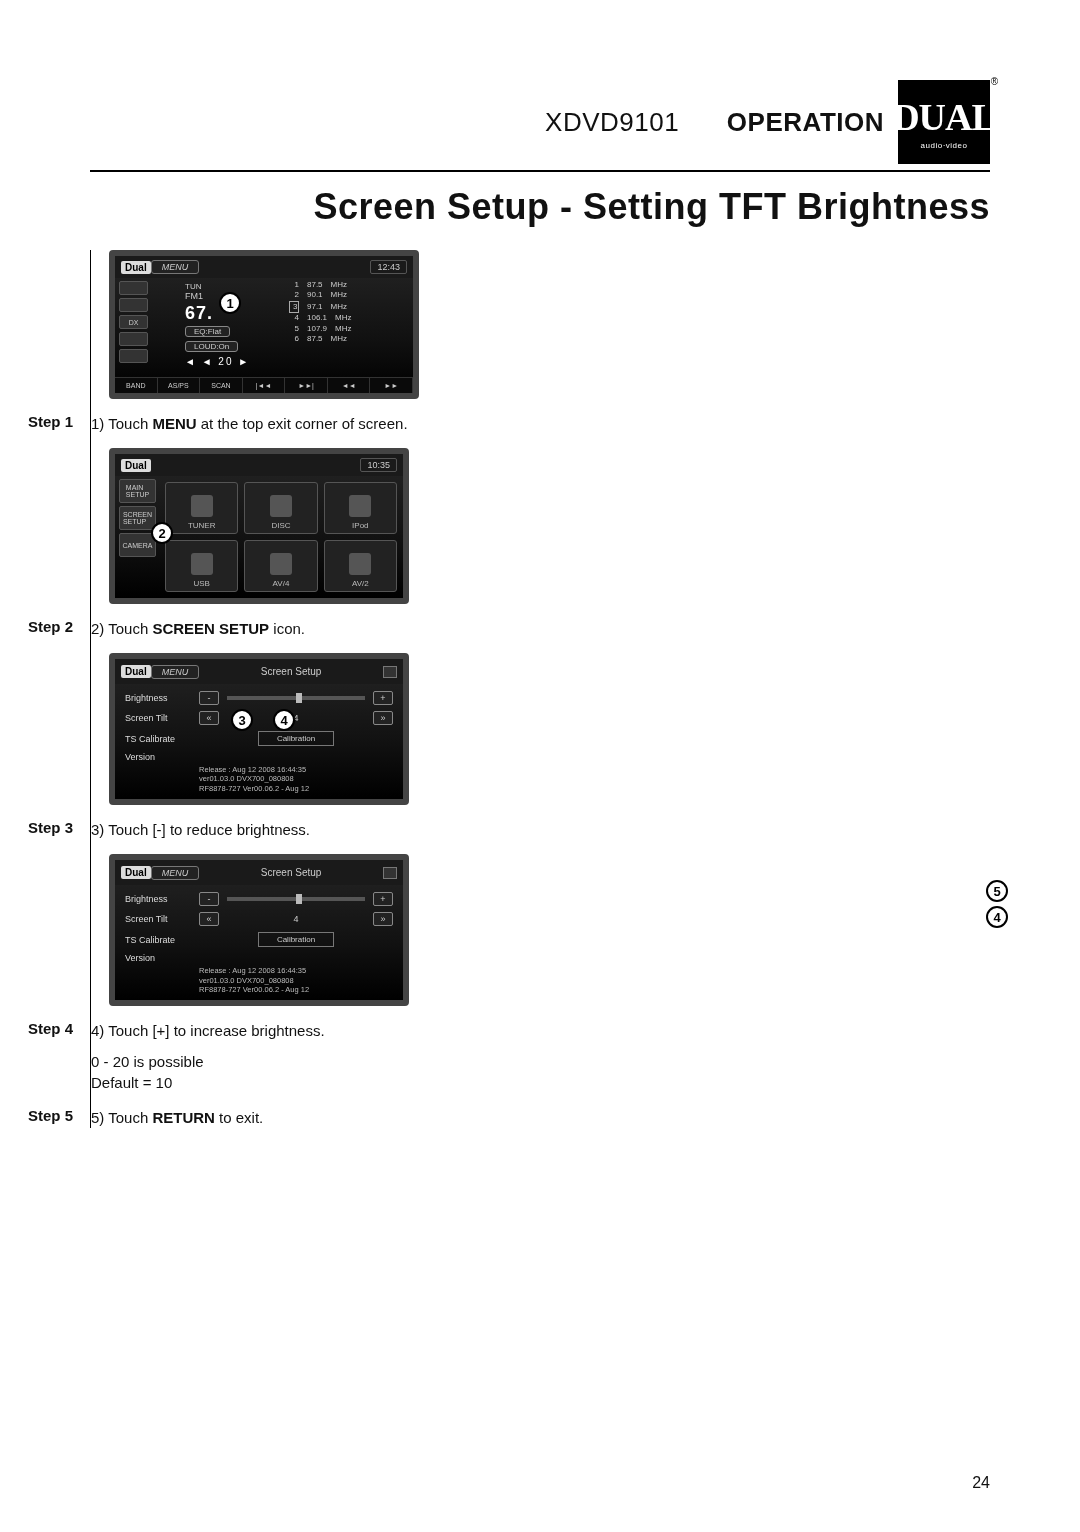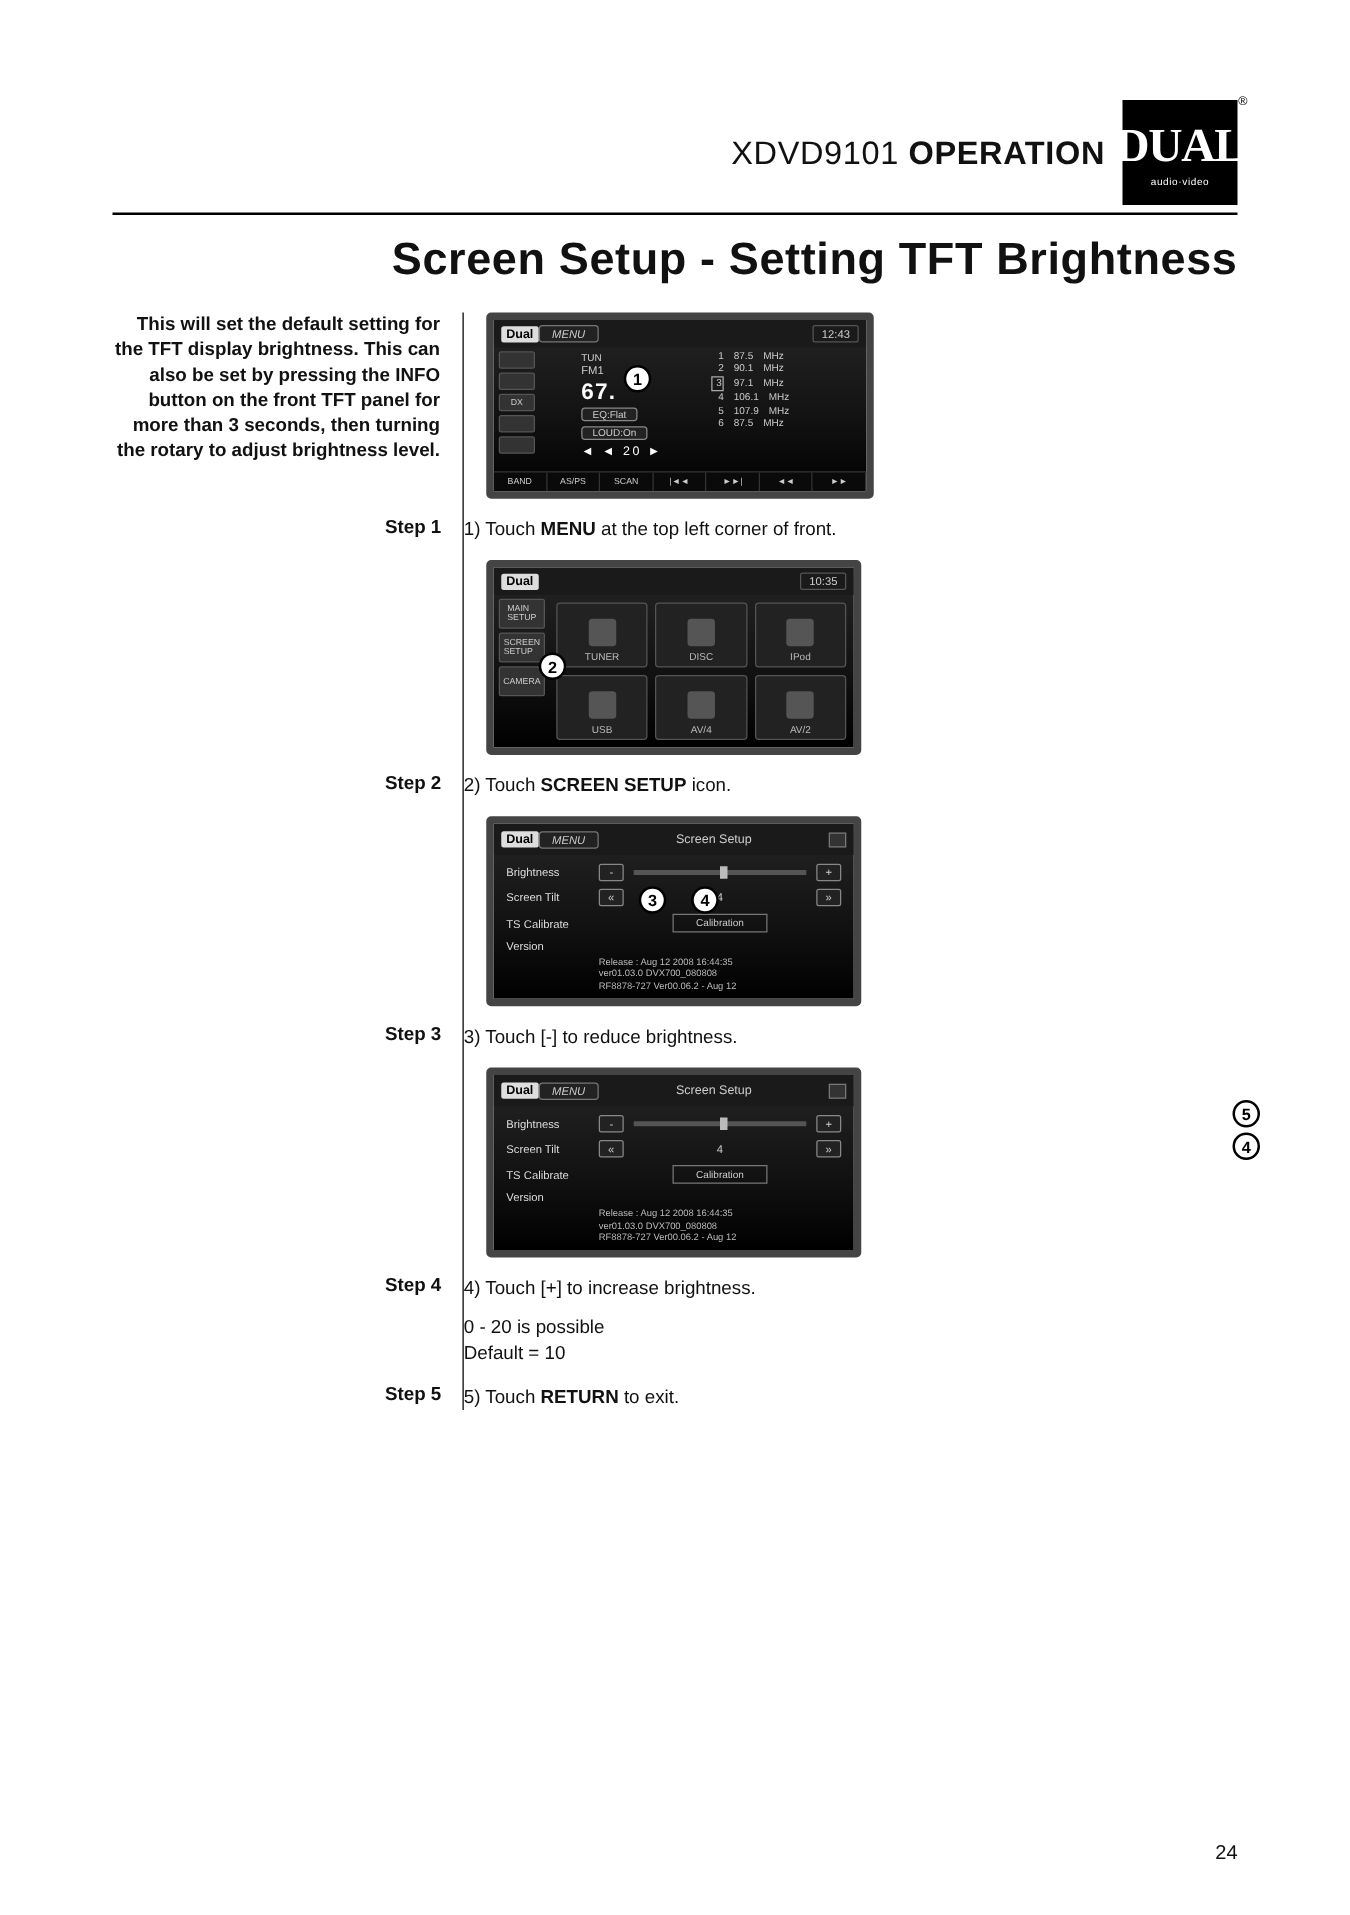--- a/index.html
+++ b/index.html
@@ -13,21 +13,21 @@
     padding: 80px 90px 40px 90px;
   }
   .header-row {
     display: flex;
     align-items: center;
     justify-content: flex-end;
     gap: 14px;
     margin-bottom: 6px;
   }
   .header-title { font-size: 26px; font-weight: 400; letter-spacing: .5px; }
-  .header-title b { font-weight: 700; }
+  .header-title b { font-weight: 700; margin-left: 40px; }
   .dual-logo {
     background: #000; color: #fff; width: 92px; height: 84px;
     display:flex; flex-direction:column; align-items:center; justify-content:center;
     position: relative;
   }
   .dual-logo .dl-main { font-size: 38px; font-weight: 700; font-family: Georgia, serif; letter-spacing:-1px;}
   .dual-logo .dl-sub { font-size: 8px; letter-spacing: .5px; margin-top:2px;}
   .dual-logo .reg { position:absolute; top:-4px; right:-8px; font-size:10px; color:#000;}
   hr.rule { border:0; border-top:2px solid #000; margin: 2px 0 14px 0;}
   h1.section-title { font-size: 36px; font-weight: 700; text-align: right; margin-bottom: 22px; letter-spacing: .5px;}
@@ -110,21 +110,20 @@
     <span class="reg">®</span>
     <span class="dl-main">DUAL</span>
     <span class="dl-sub">audio·video</span>
   </div>
 </div>
 <hr class="rule">
 
 <h1 class="section-title">Screen Setup - Setting TFT Brightness</h1>
 
 <div class="content">
-  <div class="intro-col">This will set the default setting for the TFT display brightness. This can also be set by pressing the INFO button on the front TFT panel for more than 3 seconds, then turning the rotary to adjust brightness level.</div>
 
   <div class="steps-col">
 
     <div class="figure-wrap">
       <div class="screen">
         <div class="sc-top">
           <span class="logo-sm">Dual</span>
           <span class="menu-btn">MENU</span>
           <span style="flex:1"></span>
           <span class="clock">12:43</span>
@@ -189,21 +188,21 @@
           <div class="cb">►►|</div>
           <div class="cb">◄◄</div>
           <div class="cb">►►</div>
         </div>
       </div>
     </div>
 
     <div class="step-block">
       <div class="step-label">Step 1</div>
       <div class="step-text">
-        <span>1) Touch </span><b>MENU</b><span> at the top left corner of front.</span>
+        <span>1) Touch </span><b>MENU</b><span> at the top exit corner of screen.</span>
       </div>
     </div>
 
     <div class="figure-wrap">
       <div class="screen sm">
         <div class="sc-top">
           <span class="logo-sm">Dual</span>
           <span style="flex:1"></span>
           <span class="clock">10:35</span>
         </div>

